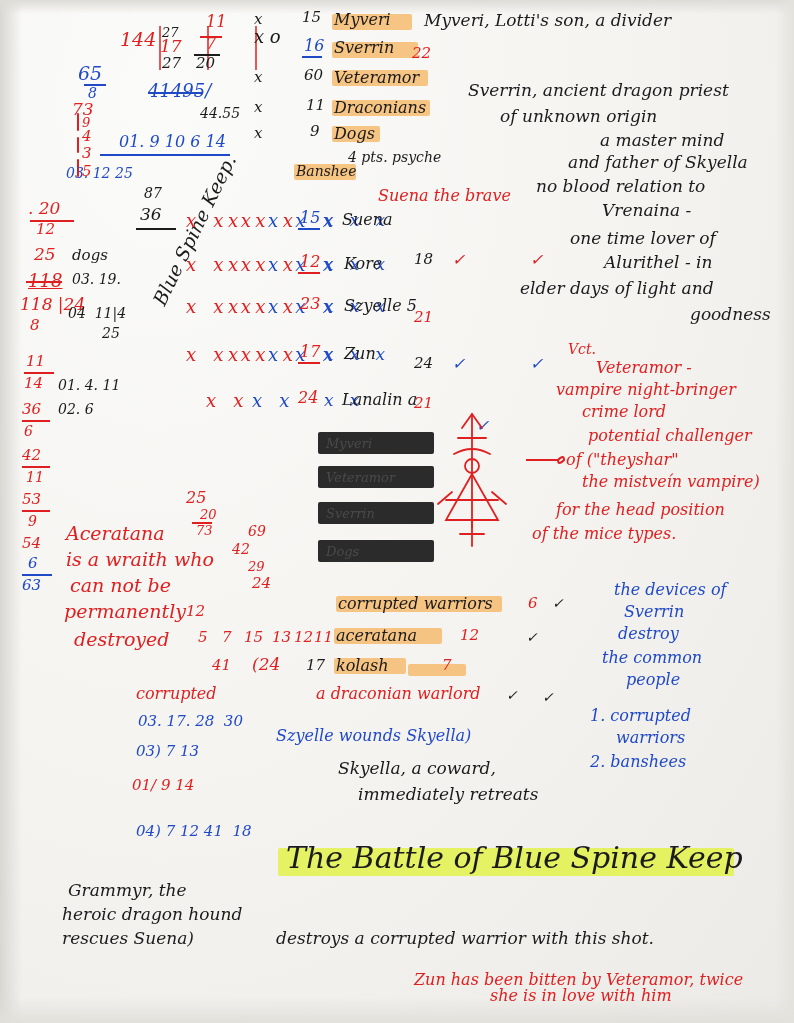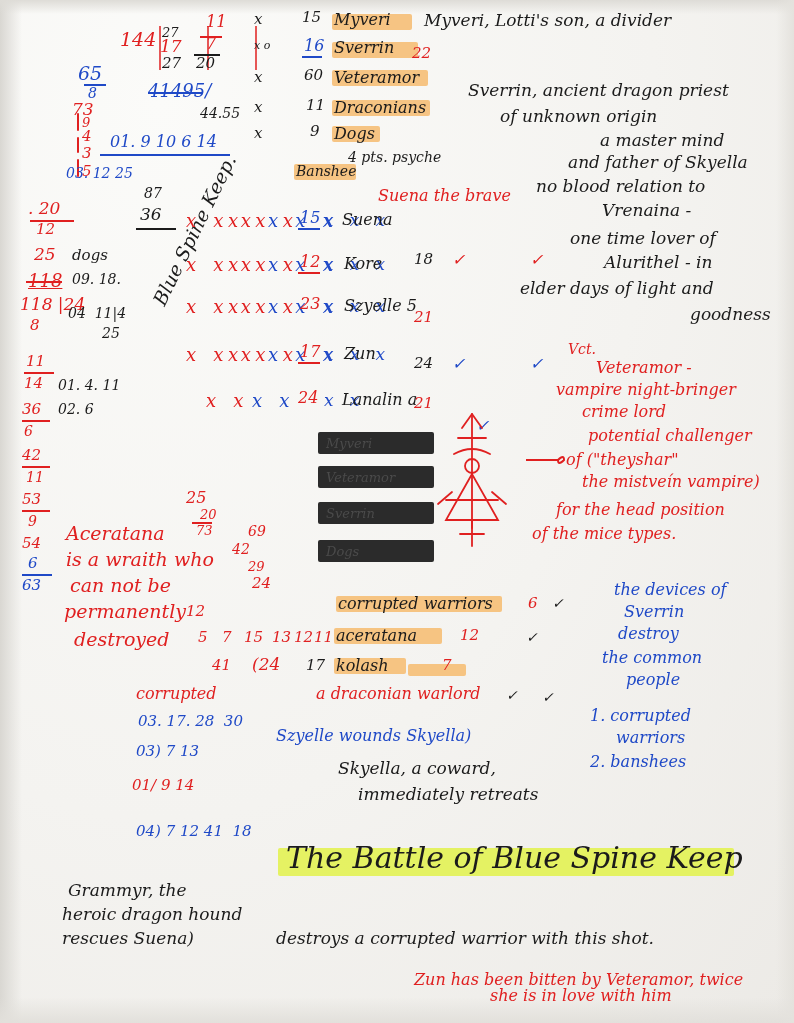--- a/index.html
+++ b/index.html
@@ -102,48 +102,48 @@
   <div class="ink hand red" style="left:206px;top:14px;font-size:16px;">11</div>
   <div class="line" style="left:200px;top:36px;width:22px;"></div>
   <div class="ink hand red" style="left:206px;top:36px;font-size:16px;">7</div>
   <div class="ink hand blk" style="left:162px;top:56px;font-size:15px;">27</div>
   <div class="ink hand blk" style="left:196px;top:56px;font-size:15px;">20</div>
   <div class="line blk" style="left:194px;top:54px;width:26px;height:1.5px;"></div>
   <div class="ink hand blu" style="left:148px;top:82px;font-size:18px;">41495/</div>
   <div class="line blu" style="left:148px;top:92px;width:54px;height:1.5px;"></div>
   <div class="ink hand blk" style="left:200px;top:106px;font-size:14px;">44.55</div>
 
-  <div class="ink hand blu" style="left:110px;top:134px;font-size:16px;">01. 9 10 6 14</div>
+  <div class="ink hand blu" style="left:119px;top:134px;font-size:16px;">01. 9 10 6 14</div>
   <div class="line blu" style="left:100px;top:154px;width:130px;height:1.5px;"></div>
   <div class="ink hand blu" style="left:66px;top:166px;font-size:14px;">03. 12 25</div>
   <div class="ink hand blk" style="left:144px;top:186px;font-size:14px;">87</div>
   <div class="ink hand blk" style="left:140px;top:206px;font-size:17px;">36</div>
   <div class="line blk" style="left:136px;top:228px;width:40px;height:1.5px;"></div>
 
   <div class="ink hand blk" style="left:72px;top:248px;font-size:15px;">dogs</div>
-  <div class="ink hand blk" style="left:72px;top:272px;font-size:14px;">09. 18.</div>
+  <div class="ink hand blk" style="left:72px;top:272px;font-size:14px;">03. 19.</div>
   <div class="ink hand blk" style="left:68px;top:306px;font-size:14px;">04  11|4</div>
   <div class="ink hand blk" style="left:102px;top:326px;font-size:14px;">25</div>
   <div class="ink hand blk" style="left:58px;top:378px;font-size:14px;">01. 4. 11</div>
   <div class="ink hand blk" style="left:58px;top:402px;font-size:14px;">02. 6</div>
 
   <div class="ink hand blk" style="left:150px;top:300px;font-size:19px;transform:rotate(-64deg);transform-origin:left top;">Blue Spine Keep.</div>
 
   <div class="hl hl-orange" style="left:332px;top:14px;width:80px;height:16px;"></div>
   <div class="hl hl-orange" style="left:332px;top:42px;width:86px;height:16px;"></div>
   <div class="hl hl-orange" style="left:332px;top:70px;width:96px;height:16px;"></div>
   <div class="hl hl-orange" style="left:332px;top:100px;width:98px;height:16px;"></div>
   <div class="hl hl-orange" style="left:332px;top:126px;width:48px;height:16px;"></div>
   <div class="hl hl-orange" style="left:294px;top:164px;width:62px;height:16px;"></div>
 
   <div class="ink hand blk" style="left:254px;top:12px;font-size:15px;">x</div>
   <div class="ink hand blk" style="left:302px;top:10px;font-size:15px;">15</div>
   <div class="ink hand blk" style="left:334px;top:12px;font-size:16px;">Myveri</div>
 
-  <div class="ink hand blk" style="left:254px;top:40px;font-size:11px;">x o</div>
+  <div class="ink hand blk" style="left:254px;top:28px;font-size:18px;">x o</div>
   <div class="ink hand blu" style="left:304px;top:38px;font-size:16px;">16</div>
   <div class="line blu" style="left:302px;top:56px;width:20px;height:1.5px;"></div>
   <div class="ink hand blk" style="left:334px;top:40px;font-size:16px;">Sverrin</div>
   <div class="ink hand red" style="left:412px;top:46px;font-size:15px;">22</div>
 
   <div class="ink hand blk" style="left:254px;top:70px;font-size:15px;">x</div>
   <div class="ink hand blk" style="left:304px;top:68px;font-size:15px;">60</div>
   <div class="ink hand blk" style="left:334px;top:70px;font-size:16px;">Veteramor</div>
 
   <div class="ink hand blk" style="left:254px;top:100px;font-size:15px;">x</div>

